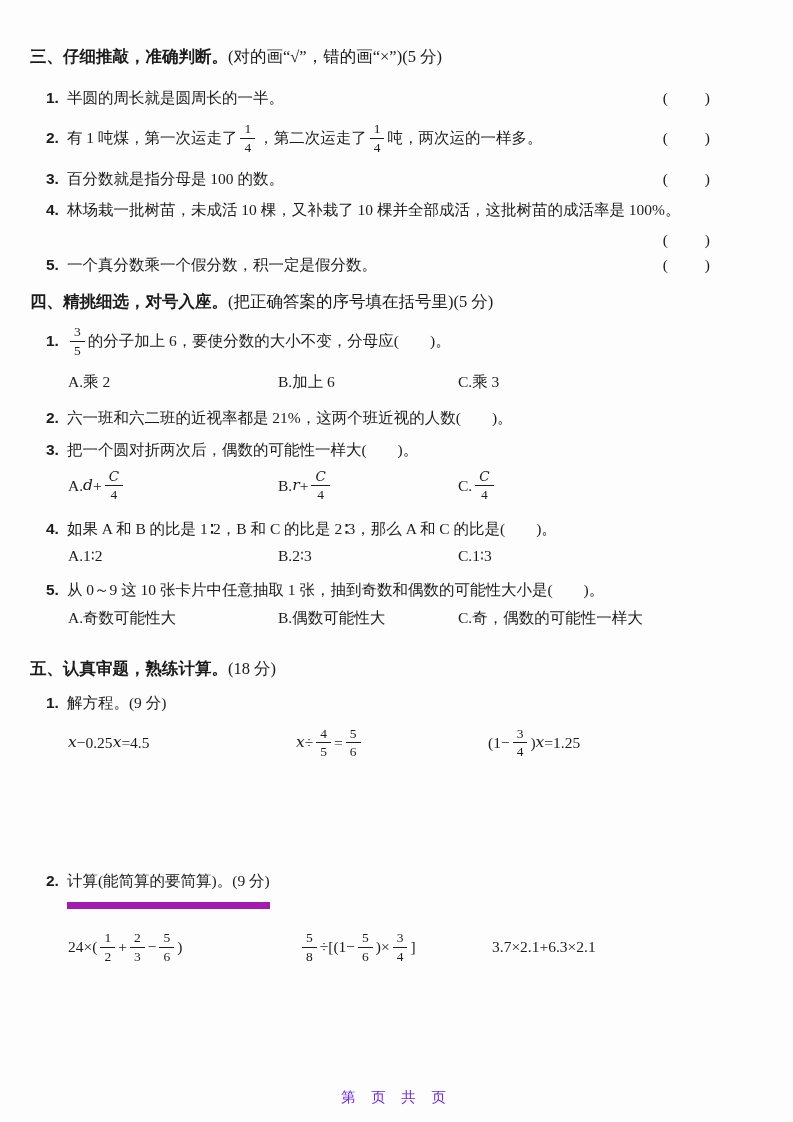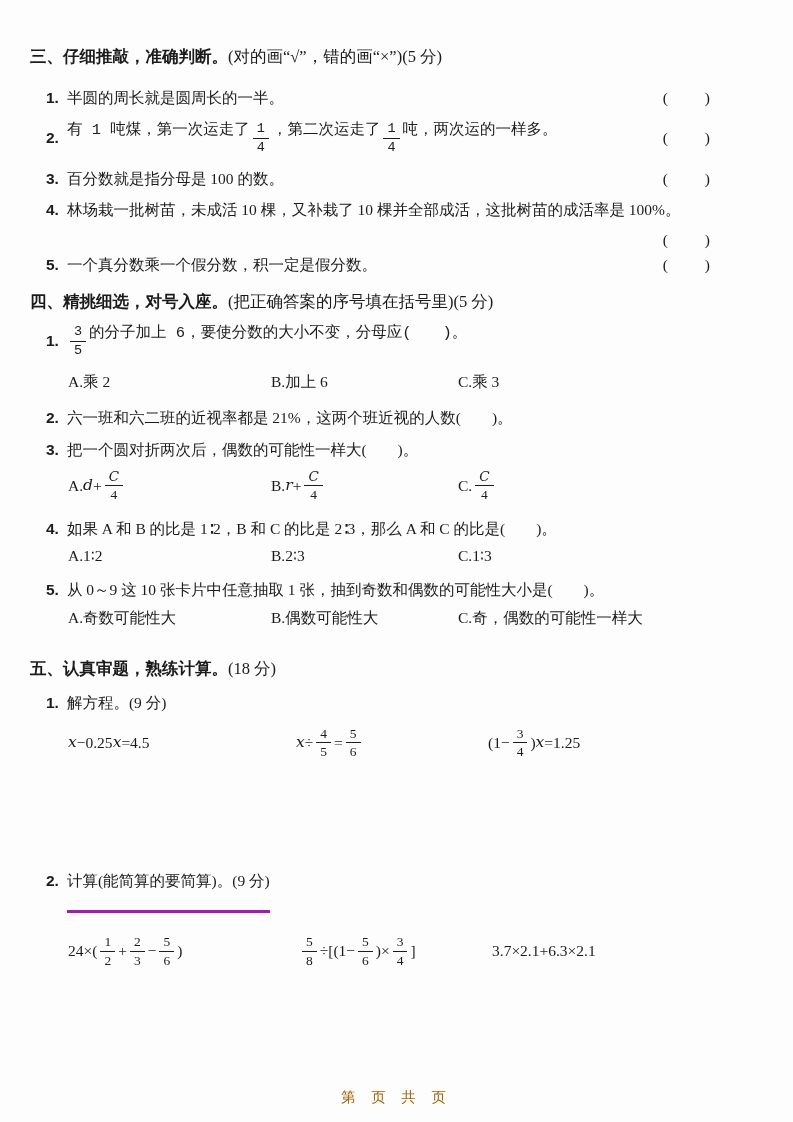--- a/index.html
+++ b/index.html
@@ -10,41 +10,41 @@
     font-size:15.5px;line-height:1.25;
   }
   .content{position:relative;padding:46px 81px 0 30px;}
   
   .sec{font-size:16.5px;white-space:nowrap;}
   .sec-title{font-weight:700;font-family:"Liberation Sans","DejaVu Sans",sans-serif;}
   .sec-note{font-weight:400;}
   
   .qno{font-weight:700;font-family:"Liberation Sans","DejaVu Sans",sans-serif;margin-right:8px;flex:0 0 auto;}
   .jrow{display:flex;align-items:center;margin-left:16px;white-space:nowrap;}
-  .qtext{display:inline-flex;align-items:flex-start;font-family:Liberation Mono, monospace;}
+  .qtext{display:inline-flex;align-items:center;}
   .brk{margin-left:auto;letter-spacing:2px;flex:0 0 auto;}
   .brkline{display:flex;justify-content:flex-end;margin-left:16px;}
   
   .frac{display:inline-flex;flex-direction:column;align-items:center;vertical-align:middle;margin:0 3px;font-size:13.5px;line-height:1.15;}
   .frac .fn{padding:0 4px 1px;border-bottom:1px solid #1b1b1b;}
   .frac .fd{padding-top:1px;}
   .var{font-style:italic;font-family:"DejaVu Serif",serif;}
   
   .optrow{position:relative;height:22px;margin-top:8px;}
   .optrow.tall{height:50px;}
   .opt{position:absolute;top:0;white-space:nowrap;}
   .optrow.tall .opt{top:50%;transform:translateY(-50%);display:inline-flex;align-items:center;}
   .col-a{left:38px;}
-  .col-b{left:241px;}
+  .col-b{left:248px;}
   .col-c{left:428px;}
   .exprow{position:relative;height:52px;}
   .expr{position:absolute;top:50%;transform:translateY(-50%);display:inline-flex;align-items:center;white-space:nowrap;}
   .sub{margin-left:16px;display:flex;align-items:baseline;}
-  .underlined{border-bottom:3px solid #a21caf;padding-bottom:20px;}
-  .footer{position:absolute;left:0;right:0;bottom:16px;text-align:center;font-size:14.5px;letter-spacing:6px;color:#a16207;}
+  .underlined{border-bottom:7px solid #a21caf;padding-bottom:12px;}
+  .footer{position:absolute;left:0;right:0;bottom:16px;text-align:center;font-size:14.5px;letter-spacing:6px;color:#6d28d9;}
 </style>
 </head>
 <body>
 
 <div class="page">
   <div class="content">
 
     <div class="sec">
       <span class="sec-title">三、仔细推敲，准确判断。</span><span class="sec-note">(对的画“√”，错的画“×”)(5 分)</span>
     </div>

